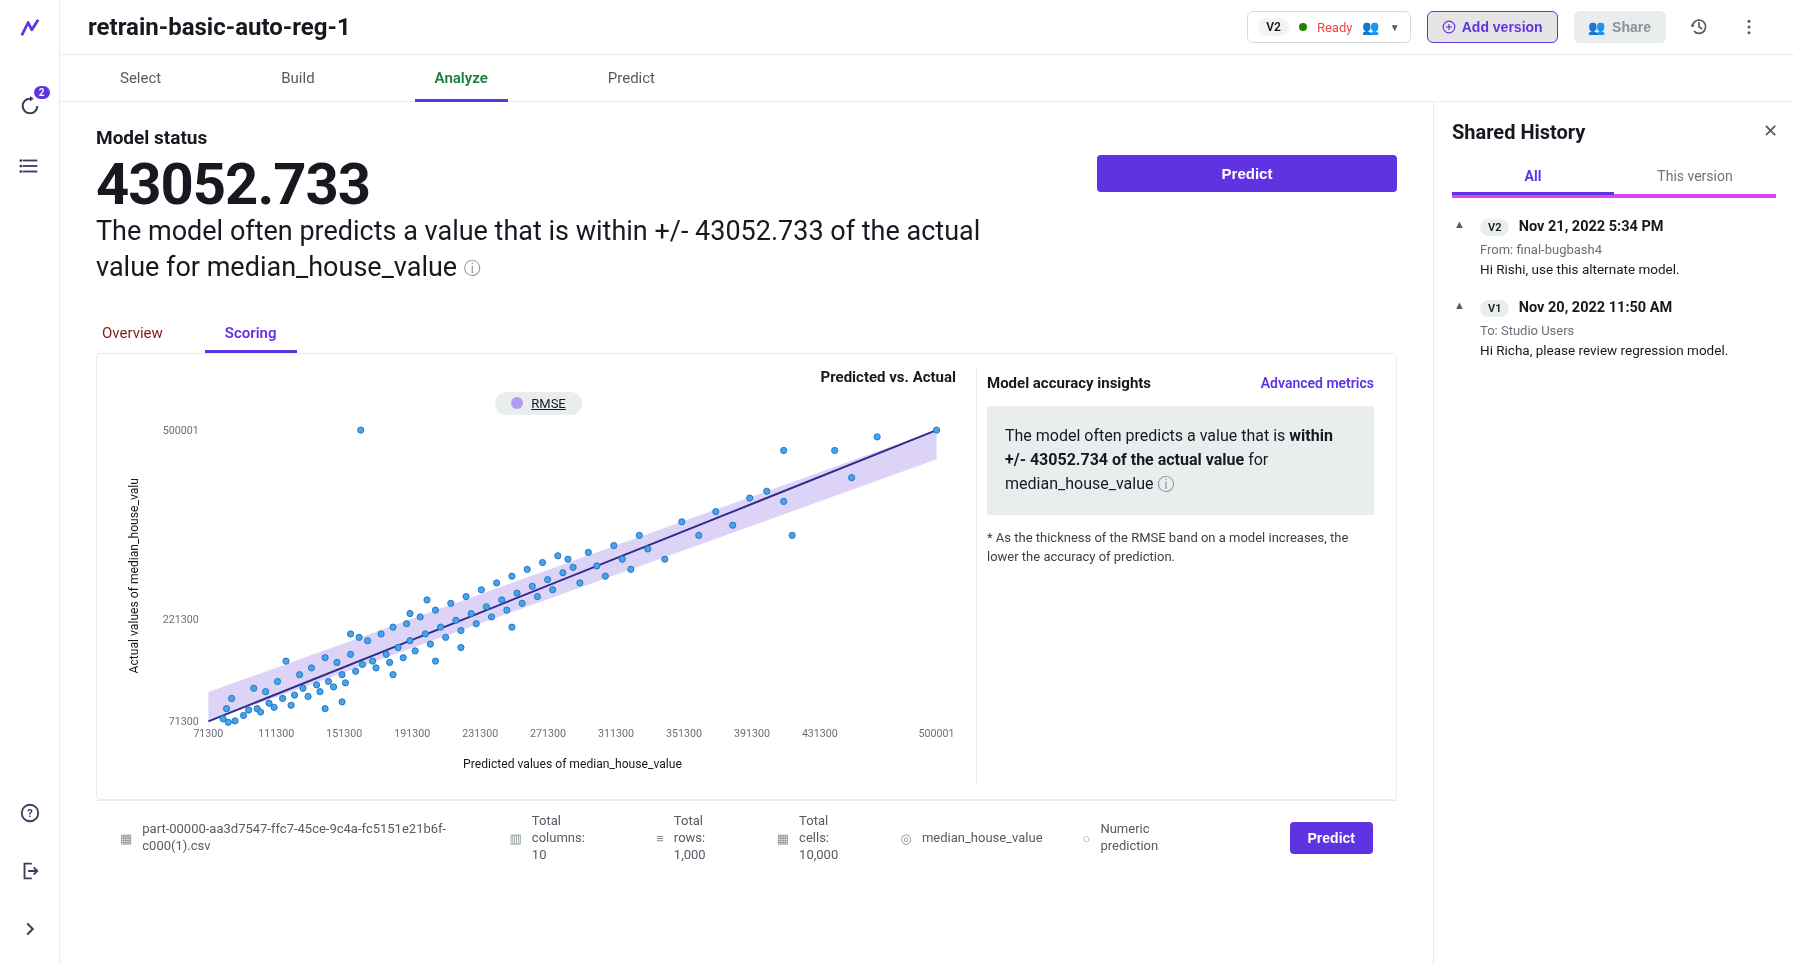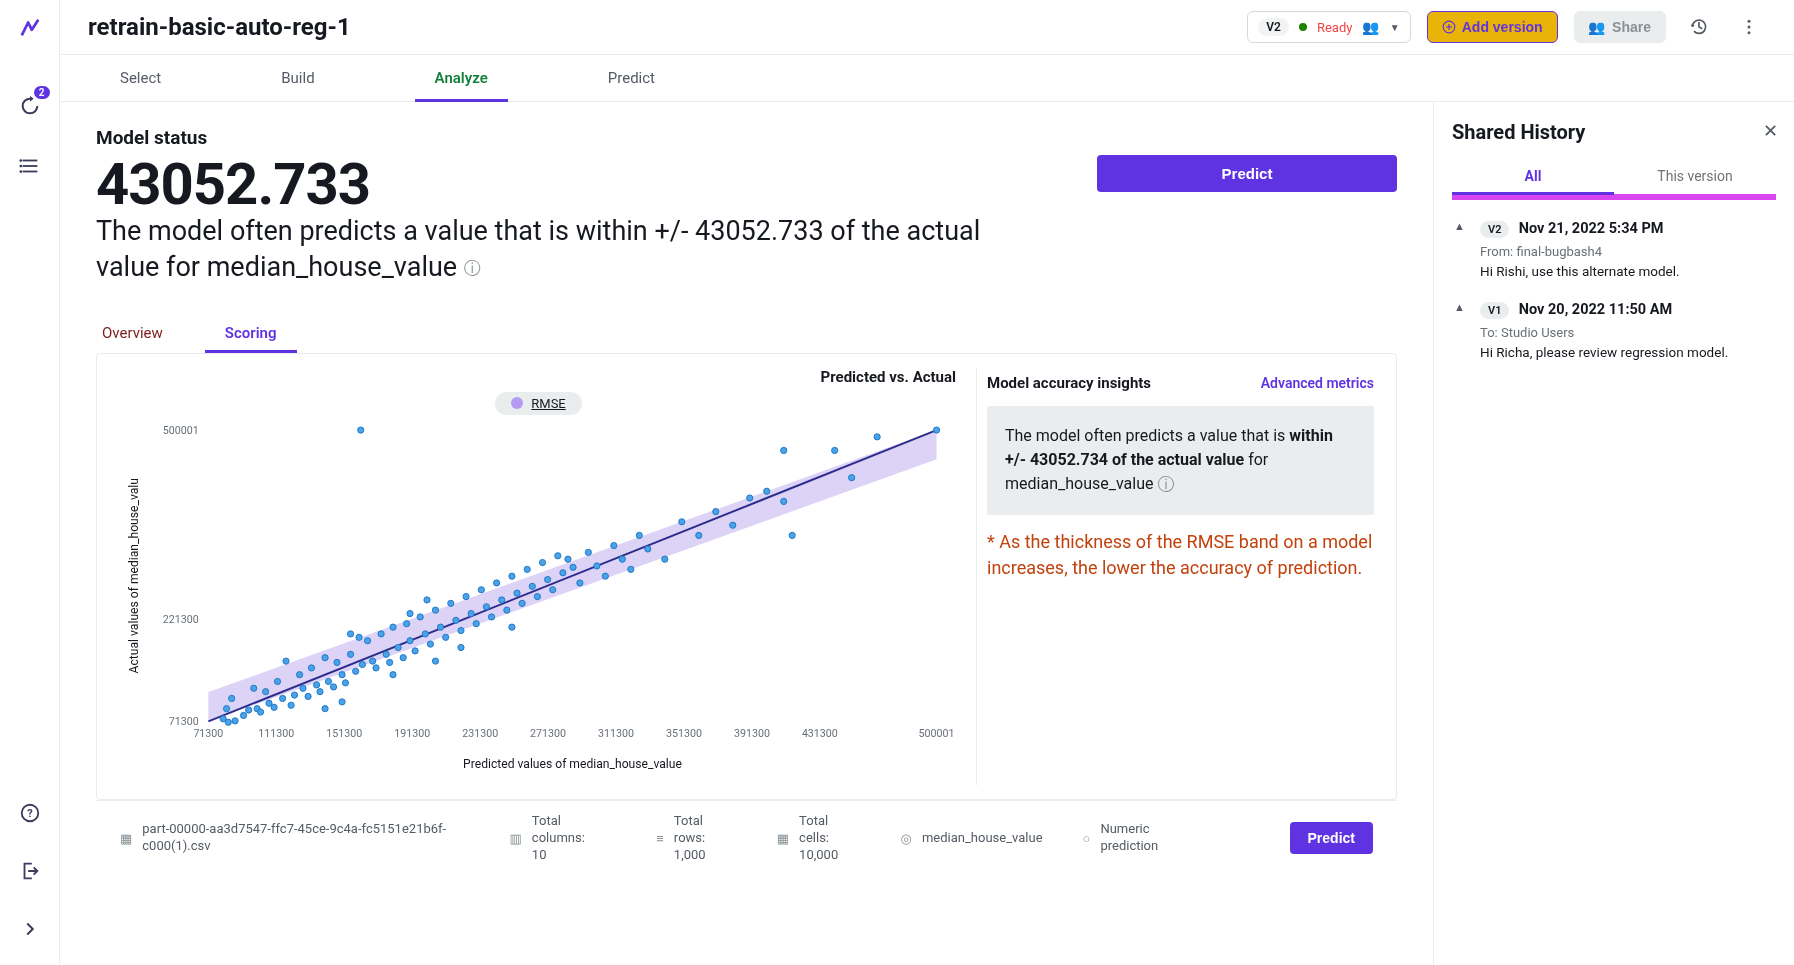--- a/index.html
+++ b/index.html
@@ -15,21 +15,21 @@
 .main { flex: 1; display: flex; flex-direction: column; overflow: hidden; }
 .topbar { display: flex; align-items: center; padding: 10px 28px; border-bottom: 1px solid #e9ebed; gap: 16px; }
 .page-title { font-size: 24px; font-weight: 700; flex: 1; }
 .version-chip { border: 1px solid #d5dbdb; border-radius: 6px; padding: 6px 10px; display: flex; align-items: center; gap: 10px; cursor: pointer; font-size: 13px; }
 .vlabel { background: #f2f3f3; border-radius: 10px; padding: 2px 8px; font-size: 12px; font-weight: 600; }
 .status-dot { width: 8px; height: 8px; background: #1d8102; border-radius: 50%; display: inline-block; }
 .status-text { color: #ef4444; }
 .people-ic { font-size: 14px; }
 .chevdown { font-size: 10px; color: #545b64; }
 .btn { border-radius: 6px; padding: 7px 14px; font-size: 14px; font-weight: 600; cursor: pointer; display: inline-flex; align-items: center; gap: 6px; }
-.btn-outline { border: 1px solid #5f33e1; color: #5f33e1; background: #eab308; }
+.btn-outline { border: 1px solid #5f33e1; color: #5f33e1; background: #e5e5e5; }
 .btn-disabled { background: #eaeded; color: #879196; border: 1px solid #eaeded; cursor: default; }
 .icon-btn { width: 34px; height: 34px; display: flex; align-items: center; justify-content: center; color: #545b64; cursor: pointer; }
 
 .tabs { display: flex; gap: 80px; padding: 0 40px; border-bottom: 1px solid #e9ebed; }
 .tab { padding: 14px 20px; color: #545b64; cursor: pointer; font-size: 15px; position: relative; }
 .tab.active { color: #15803d; font-weight: 600; }
 .tab.active::after { content: ""; position: absolute; left: 0; right: 0; bottom: -1px; height: 3px; background: #5f33e1; }
 
 .body { flex: 1; display: flex; overflow: hidden; }
 .content { flex: 1; display: flex; flex-direction: column; overflow: auto; padding: 24px 36px 0; border-right: 1px solid #e9ebed; }
@@ -53,39 +53,39 @@
 .chart-right { width: 420px; padding: 6px 22px 6px 10px; border-left: 1px solid #e9ebed; }
 .chart-title { text-align: right; font-weight: 700; font-size: 15px; margin-bottom: 6px; }
 .legend-pill { display: flex; justify-content: center; text-decoration: underline; }
 .pill { background: #eaeded; border-radius: 14px; padding: 4px 16px; font-size: 13px; display: inline-flex; align-items: center; gap: 8px; }
 .pill .dot { width: 12px; height: 12px; background: #b49bf2; border-radius: 50%; }
 .insights-head { display: flex; justify-content: space-between; align-items: center; margin-bottom: 14px; }
 .insights-head .t { font-weight: 700; font-size: 15px; }
 .adv-link { color: #5f33e1; font-weight: 600; cursor: pointer; font-size: 14px; }
 .insight-box { background: #eaeded; padding: 18px; border-radius: 2px; font-size: 16px; line-height: 1.5; }
 .insight-box strong { font-weight: 700; }
-.footnote { font-size: 18px; color: #c2410c; margin-top: 14px; line-height: 1.45; }
+.footnote { font-size: 13px; color: #404040; margin-top: 14px; line-height: 1.45; }
 
 svg.plot { width: 100%; height: 370px; display: block; }
 .axis-label { fill: #16191f; font-size: 12.5px; }
 .tick-label { fill: #687078; font-size: 11px; }
 .band { fill: #cfc0f4; opacity: 0.7; }
 .fitline { stroke: #2c2c8c; stroke-width: 2; fill: none; }
 .pt { fill: #4aa3e8; stroke: #1f77c4; stroke-width: 1; }
 
 .footer { display: flex; align-items: center; gap: 40px; padding: 12px 24px; border-top: 1px solid #e9ebed; font-size: 13px; color: #545b64; }
 .footer .cell { display: flex; align-items: center; gap: 10px; }
 .footer .cell .lbl { line-height: 1.3; }
 .footer .ficon { color: #879196; }
 .footer .predict-btn { padding: 8px 18px; font-size: 14px; }
 .footer .fname { max-width: 330px; }
 
 .side h2 { font-size: 20px; font-weight: 700; margin-bottom: 14px; }
 .close-x { position: absolute; top: 18px; right: 16px; cursor: pointer; color: #545b64; font-size: 18px; }
-.sidetabs { display: flex; border-bottom: 6px solid #d946ef; margin-bottom: 14px; }
+.sidetabs { display: flex; border-bottom: 4px solid #d946ef; margin-bottom: 14px; }
 .sidetab { flex: 1; text-align: center; padding: 10px 4px; cursor: pointer; font-size: 14px; color: #737373; position: relative; }
 .sidetab.active { color: #5f33e1; font-weight: 700; }
 .sidetab.active::after { content: ""; position: absolute; left: 0; right: 0; bottom: -1px; height: 3px; background: #5f33e1; }
 .hist-item { padding: 6px 0 16px 28px; position: relative; font-size: 13.5px; }
 .hist-item .arrow { position: absolute; left: 2px; top: 6px; font-size: 11px; color: #545b64; cursor: pointer; }
 .hist-item .hver { background: #eaeded; border-radius: 10px; padding: 2px 8px; font-size: 11px; font-weight: 600; margin-right: 6px; display: inline-block; }
 .hist-item .hdate { font-weight: 700; font-size: 14.5px; }
 .hist-item .hfrom { color: #687078; font-size: 13px; margin-top: 6px; }
 .hist-item .hmsg { margin-top: 4px; }
 </style>

